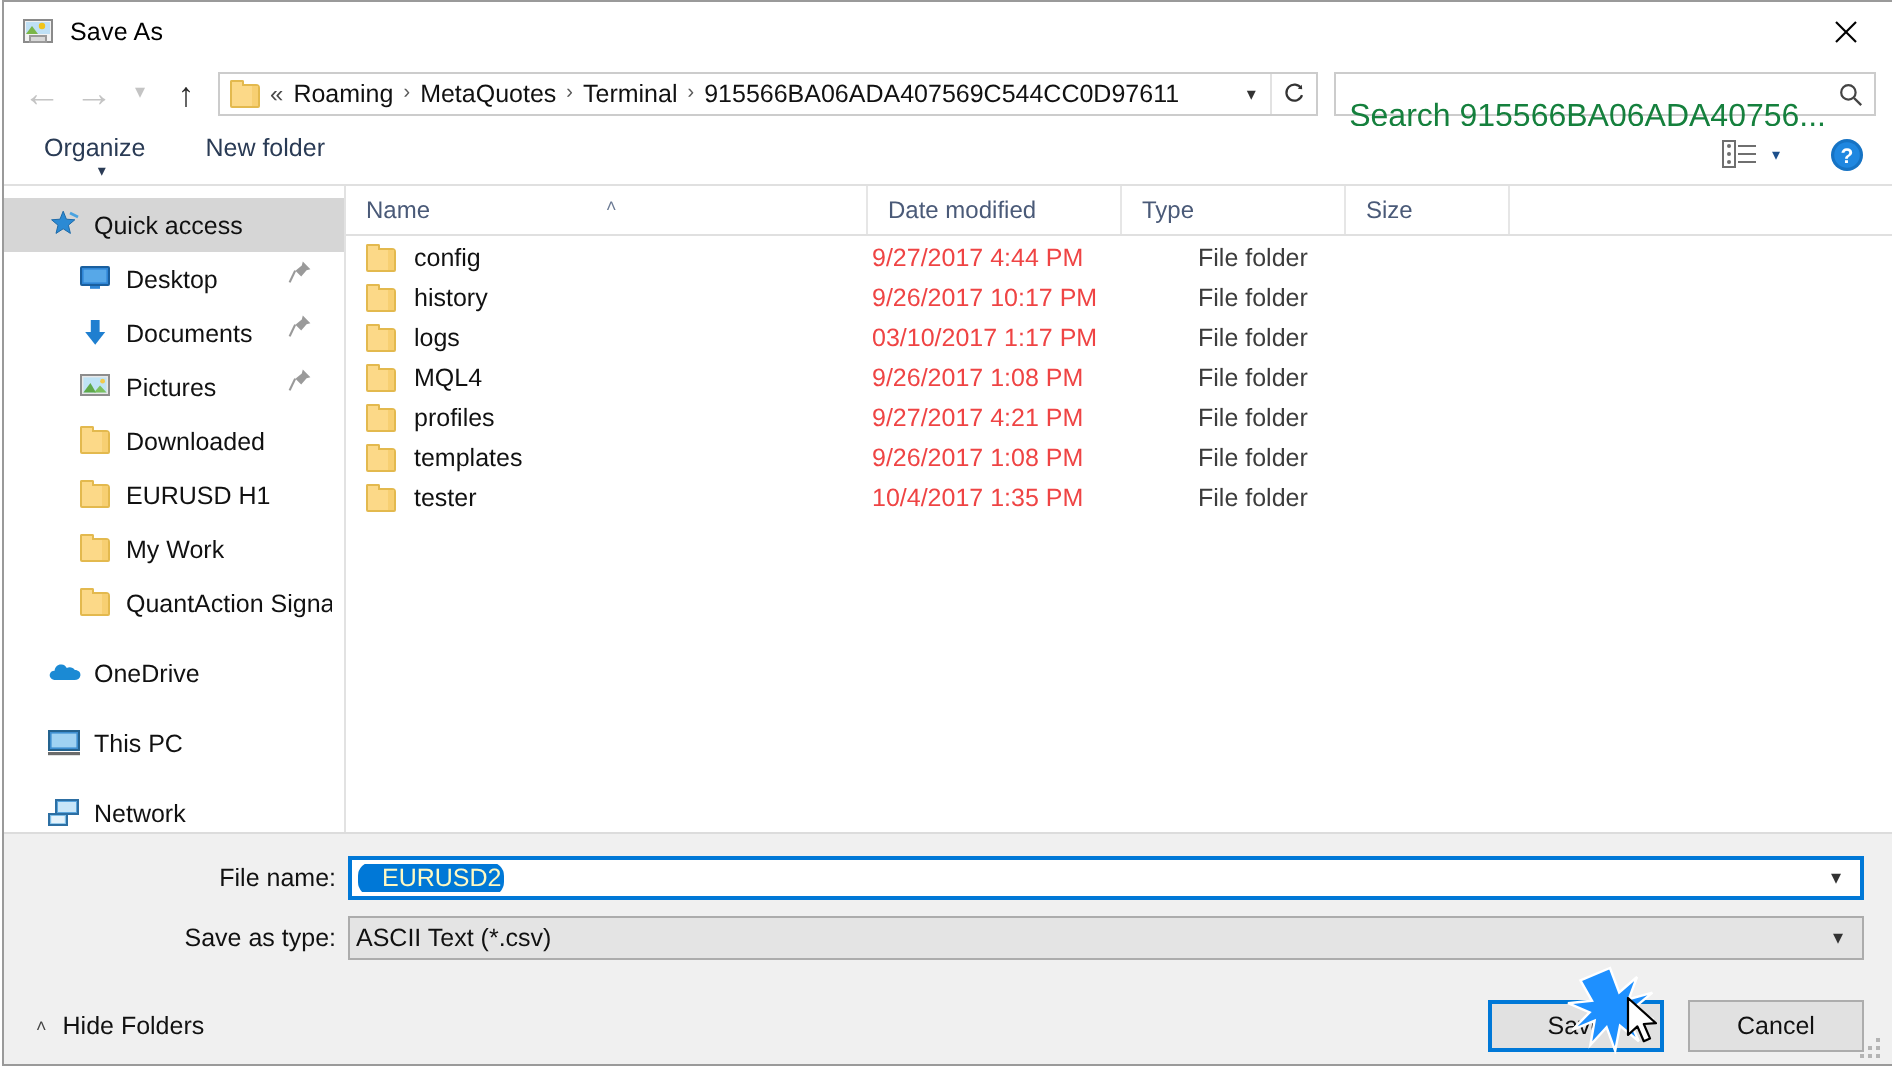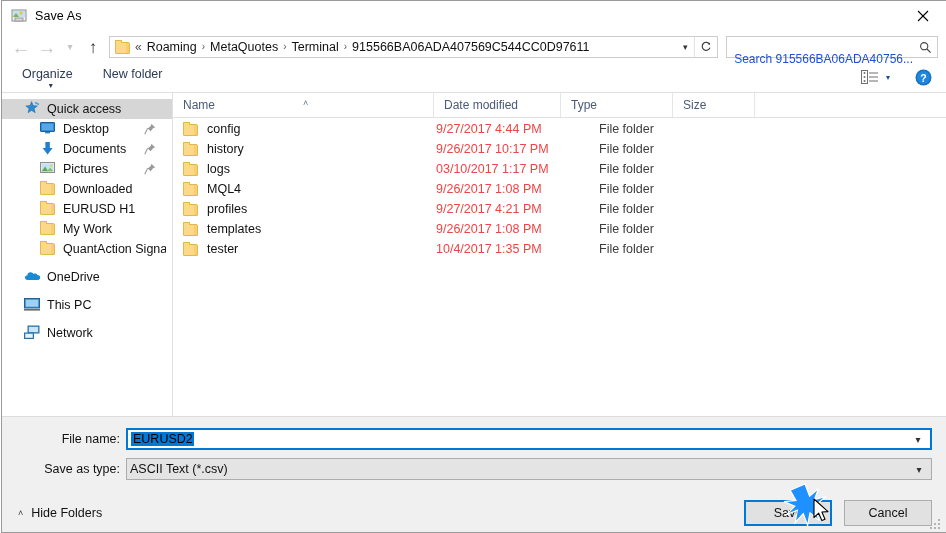--- a/index.html
+++ b/index.html
@@ -138,22 +138,22 @@
     height: 22px;
     border: 1px solid #cccccc;
     background: #ffffff;
     display: flex;
     align-items: center;
     box-sizing: border-box;
     margin-left: 4px;
   }
   .search-text {
     flex: 1 1 auto;
-    font-size: 12px;
-    color: #1d4ed8;
+    font-size: 16px;
+    color: #15803d;
     padding-left: 7px;
     overflow: hidden;
     white-space: nowrap;
     margin-top: 24px;
   }
   .search-icon-wrap {
     flex: 0 0 24px;
     display: flex; align-items: center; justify-content: center;
   }
 
@@ -211,21 +211,21 @@
   
   .sidebar {
     flex: 0 0 170px;
     border-right: 1px solid #e2e2e2;
     background: #ffffff;
     padding-top: 6px;
     overflow: hidden;
     position: relative;
   }
   .side-item {
-    height: 20px;
+    height: 27px;
     display: flex;
     align-items: center;
     font-size: 12.5px;
     color: #111;
     padding-right: 6px;
     position: relative;
   }
   .side-item.selected { background: #d6d6d6; }
   .side-icon {
     width: 17px; height: 16px;
@@ -348,20 +348,21 @@
     background: #f0f0f0;
     border-top: 1px solid #dcdcdc;
     padding: 11px 0 0 0;
   }
   .form-row {
     display: flex;
     align-items: center;
     height: 22px;
     margin-bottom: 8px;
     padding-right: 14px;
+    margin-left: 48px;
   }
   .form-label {
     flex: 0 0 124px;
     text-align: right;
     padding-right: 6px;
     font-size: 12.5px;
     color: #111;
     box-sizing: border-box;
   }
   .combo {
@@ -383,22 +384,23 @@
   .combo-value {
     flex: 1 1 auto;
     font-size: 12.5px;
     padding-left: 3px;
     overflow: hidden;
     white-space: nowrap;
     color: #111;
   }
   .sel-text {
     background: #0078d7;
-    color: #000000;
-    padding: 1px 1px 2px 2px;
+    color: #fef9c3;
+    padding: 1px 1px 2px 12px;
+    border-radius: 7px;
   }
   .combo-arrow {
     flex: 0 0 24px;
     display: flex; align-items: center; justify-content: center;
     font-size: 10px;
     color: #333;
   }
 
   
   .actions {

